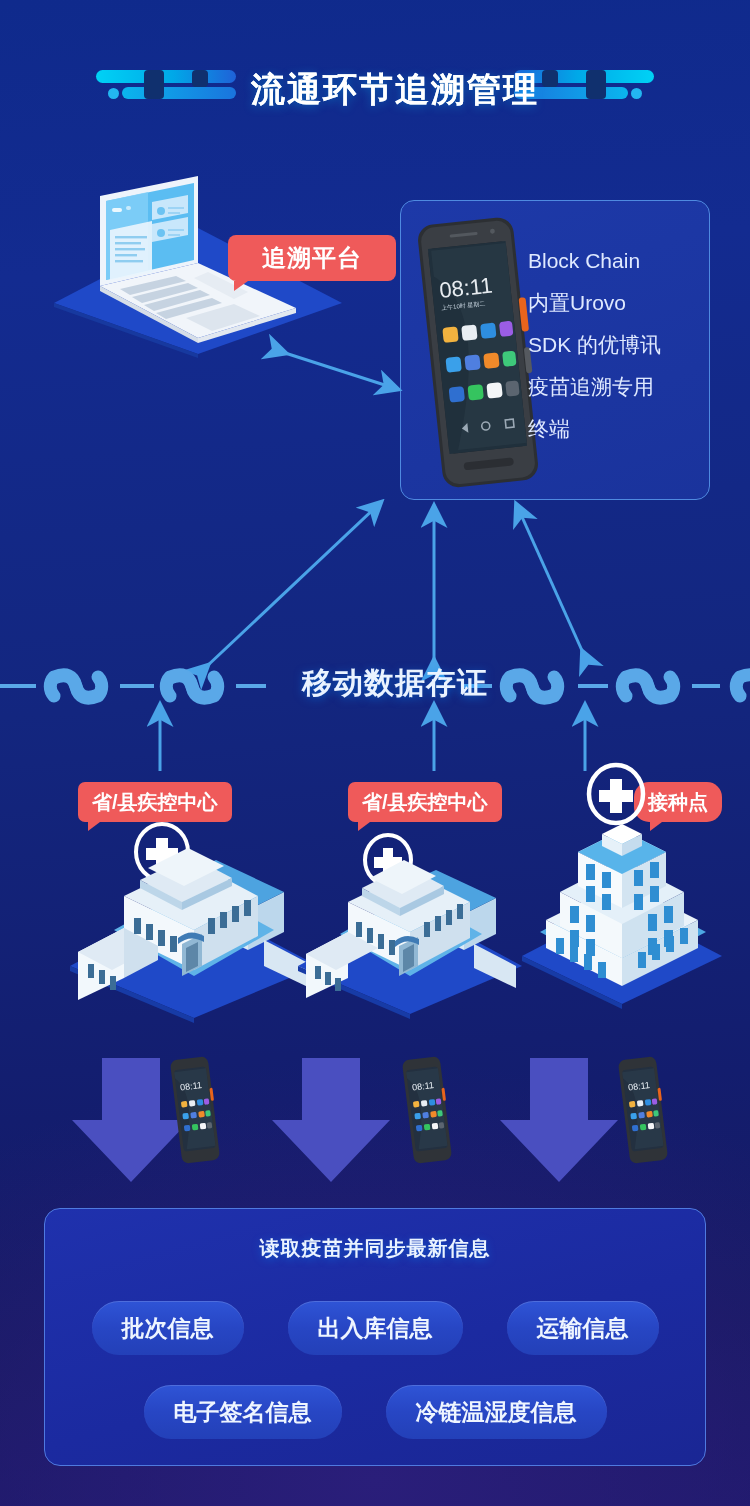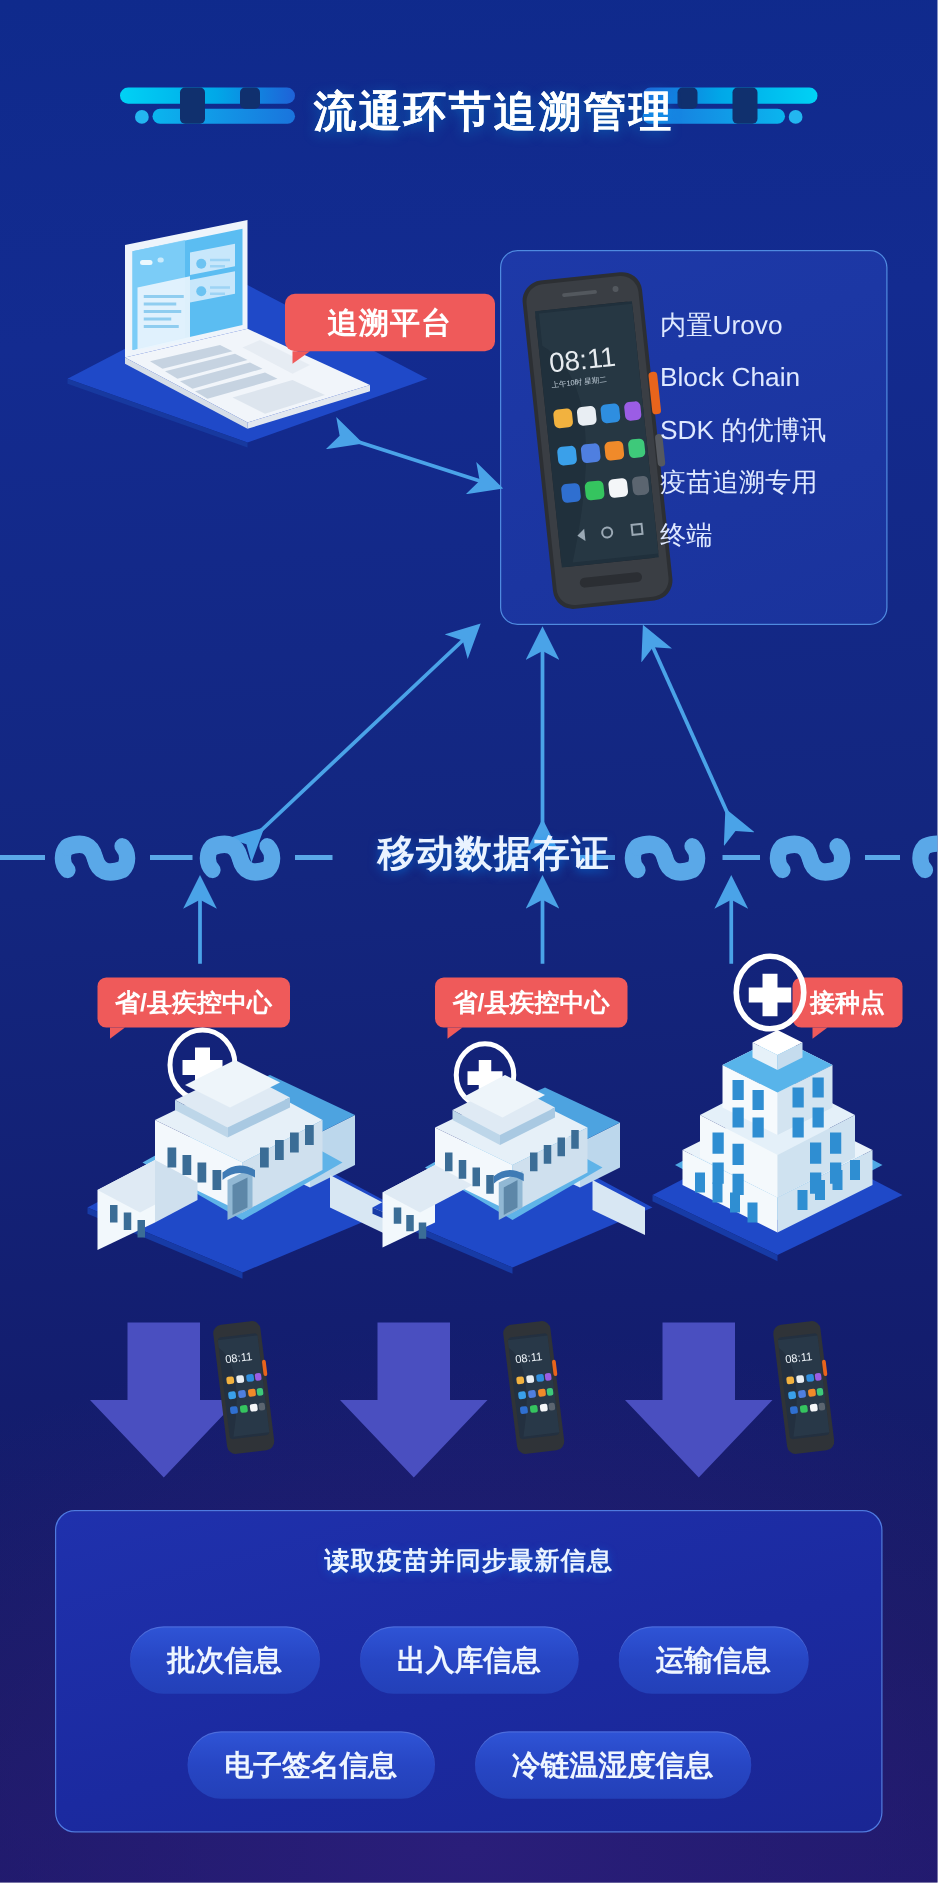--- a/index.html
+++ b/index.html
@@ -68,35 +68,35 @@
 
   
   .site-badge {
     height:40px; padding:0 14px; display:flex; align-items:center; background:#ef5a5a;
     border-radius:7px; color:#fff; font-size:20px; font-weight:bold; white-space:nowrap;text-align:center;
   }
   .site-badge::after { content:""; position:absolute; left:10px; bottom:-9px; border-width:9px 12px 0 0;
     border-style:solid; border-color:#ef5a5a transparent transparent transparent; }
   #badge-cdc-1 { left:78px; top:782px; }
   #badge-cdc-2 { left:348px; top:782px; }
-  #badge-vac  { left:634px; top:782px; }
+  #badge-vac  { left:634px; top:782px;border-radius:15px; }
   #badge-vac::after { left:auto; right:60px; }
 
   
   #bottom-panel {
     left:44px; top:1208px; width:662px; height:258px;
     background:linear-gradient(165deg,#1f31ad 0%,#1b2aa0 55%,#1a2694 100%);
     border:1px solid #4f7ae0; border-radius:16px;
   }
   #bottom-title {
     position:absolute; top:26px; left:0; width:100%; text-align:center;
     color:#eaf3ff; font-size:20px; font-weight:bold; letter-spacing:1px;
     text-shadow:0 2px 8px rgba(0,140,255,.45);
   }
-  .tag-row { position:absolute; width:100%; display:flex; justify-content:center; gap:32px; }
+  .tag-row { position:absolute; width:100%; display:flex; justify-content:center; gap:44px; }
   #tag-row-1 { top:92px; }
   #tag-row-2 { top:176px; }
   .tag {
     height:54px; padding:0 30px; display:flex; align-items:center; justify-content:center;
     border-radius:27px; color:#eef5ff; font-size:23px; font-weight:bold; white-space:nowrap;
     background:linear-gradient(180deg,#2f54d6 0%,#2746c4 50%,#2340b8 100%);
     box-shadow:inset 0 1px 0 rgba(255,255,255,.15);
   }
   svg { display:block; overflow:visible; }
 </style>
@@ -198,22 +198,22 @@
         <path d="M42 214 l6 -5 v10 z"></path>
           <circle cx="66" cy="214" r="4" fill="none" stroke="#b9c6d2" stroke-width="1.6"></circle>
         <rect x="86" y="210" width="8" height="8" fill="none" stroke="#b9c6d2" stroke-width="1.6"></rect>
       </g>
       <rect x="50" y="20" width="28" height="3" rx="1.5" fill="#53585e"></rect>
       <circle cx="93" cy="21" r="2.4" fill="#53585e"></circle>
       <rect x="40" y="248" width="50" height="8" rx="4" fill="#2b2e33"></rect>
     </g>
   </svg>
   <div class="abs" id="device-text">
+    <div>Block Chain</div>
     <div>内置Urovo</div>
-    <div>Block Chain</div>
     <div>SDK 的优博讯</div>
     <div>疫苗追溯专用</div>
     <div>终端</div>
   </div>
 
   <svg class="abs" style="left:0;top:330px;width:750px;height:340px;" viewBox="0 0 750 340">
     <defs>
       <marker id="ah" markerWidth="9" markerHeight="9" refX="6" refY="4.5" orient="auto">
         <path d="M0 0 L9 4.5 L0 9 L2.4 4.5 Z" fill="#4aa3e8"></path>
       </marker>

